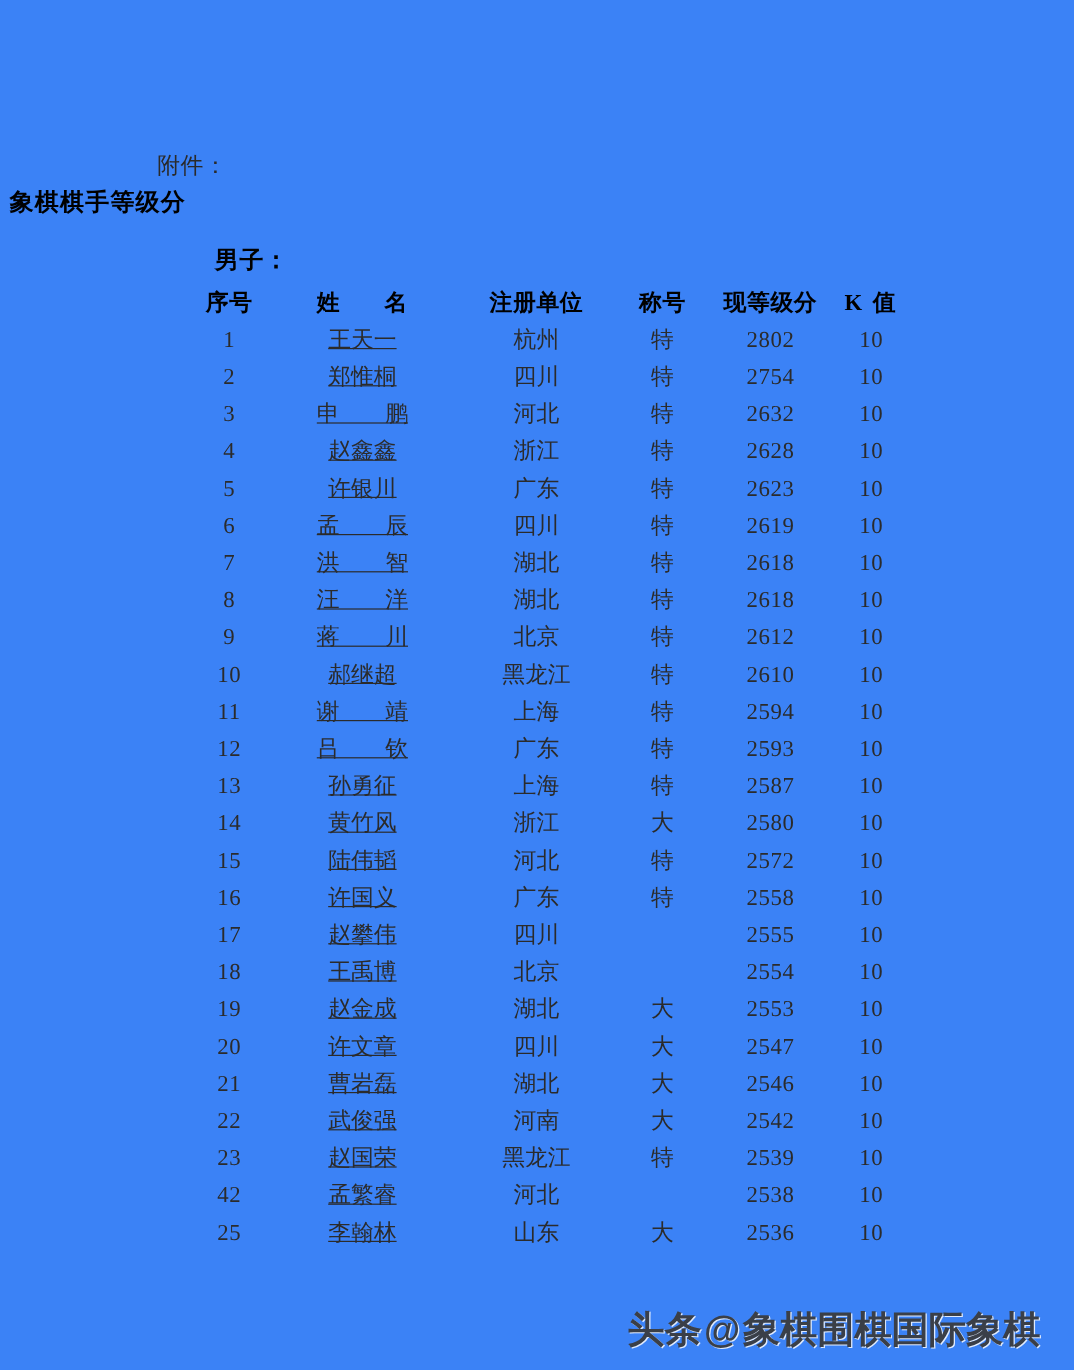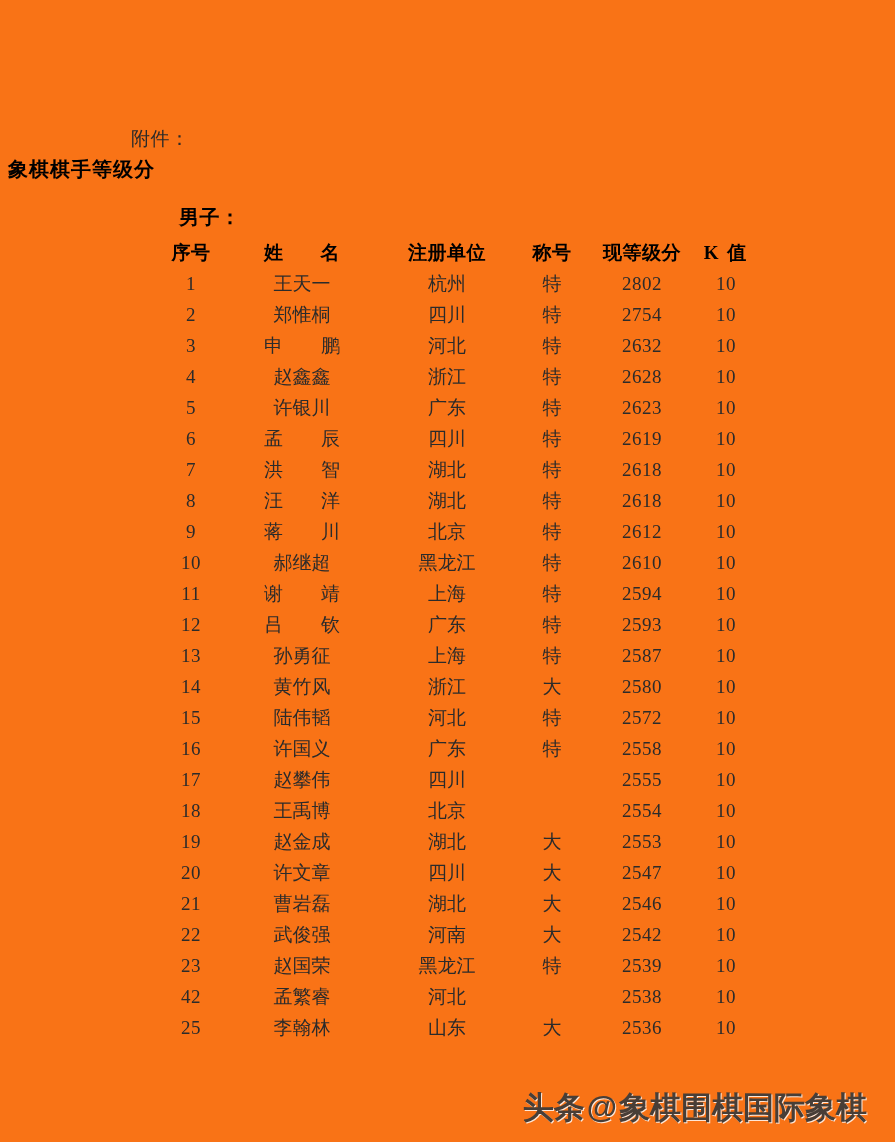--- a/index.html
+++ b/index.html
@@ -14,21 +14,21 @@
     position: relative;
     overflow: hidden;
     font-family: "Liberation Serif", "DejaVu Serif", serif;
     color: #1a1a1a;
     -webkit-font-smoothing: antialiased;
   }
 
   .page {
     position: absolute;
     inset: 0;
-    background: #f97316;
+    background: #3b82f6;
   }
 
   
   .attachment-label {
     position: absolute;
     left: 131px;
     top: 126px;
     font-size: 19px;
     line-height: 24px;
     letter-spacing: 0.5px;
@@ -118,20 +118,21 @@
 
   td.cell-name, td.cell-unit, td.cell-title {
     font-family: "DejaVu Serif", "Liberation Serif", serif;
   }
 
   
   .name-inner {
     display: inline-block;
     width: 76px;
     text-align: center;
+    text-decoration: underline;
   }
   .name-inner.spread {
     text-align: justify;
     text-align-last: justify;
     text-justify: inter-character;
   }
 
   th .hdr-inner {
     display: inline-block;
   }

